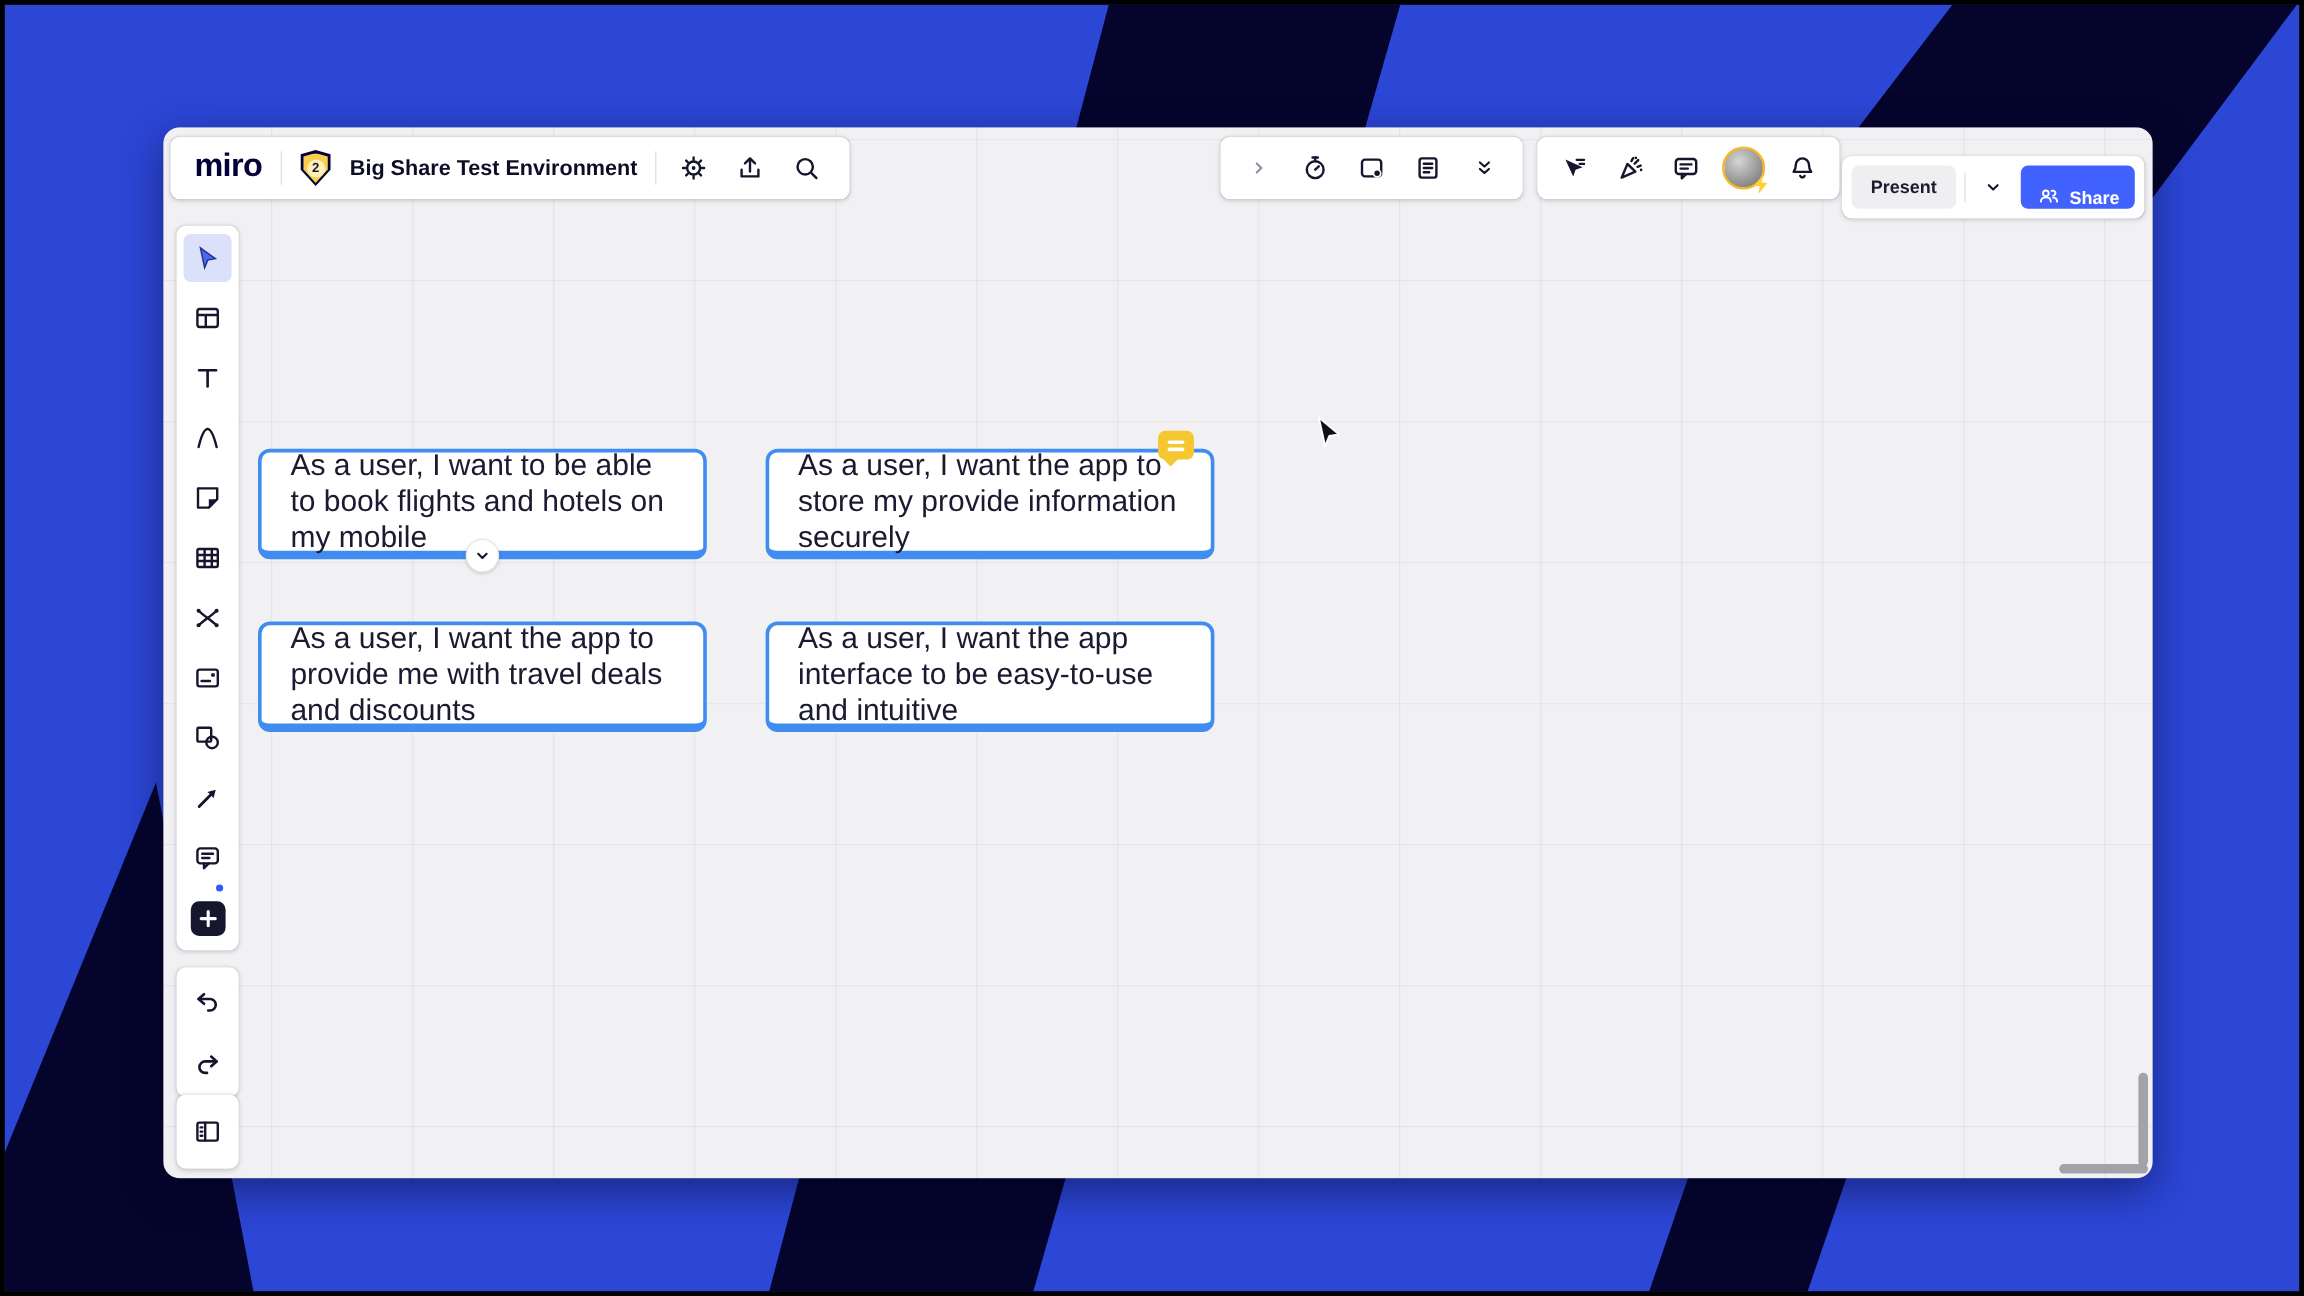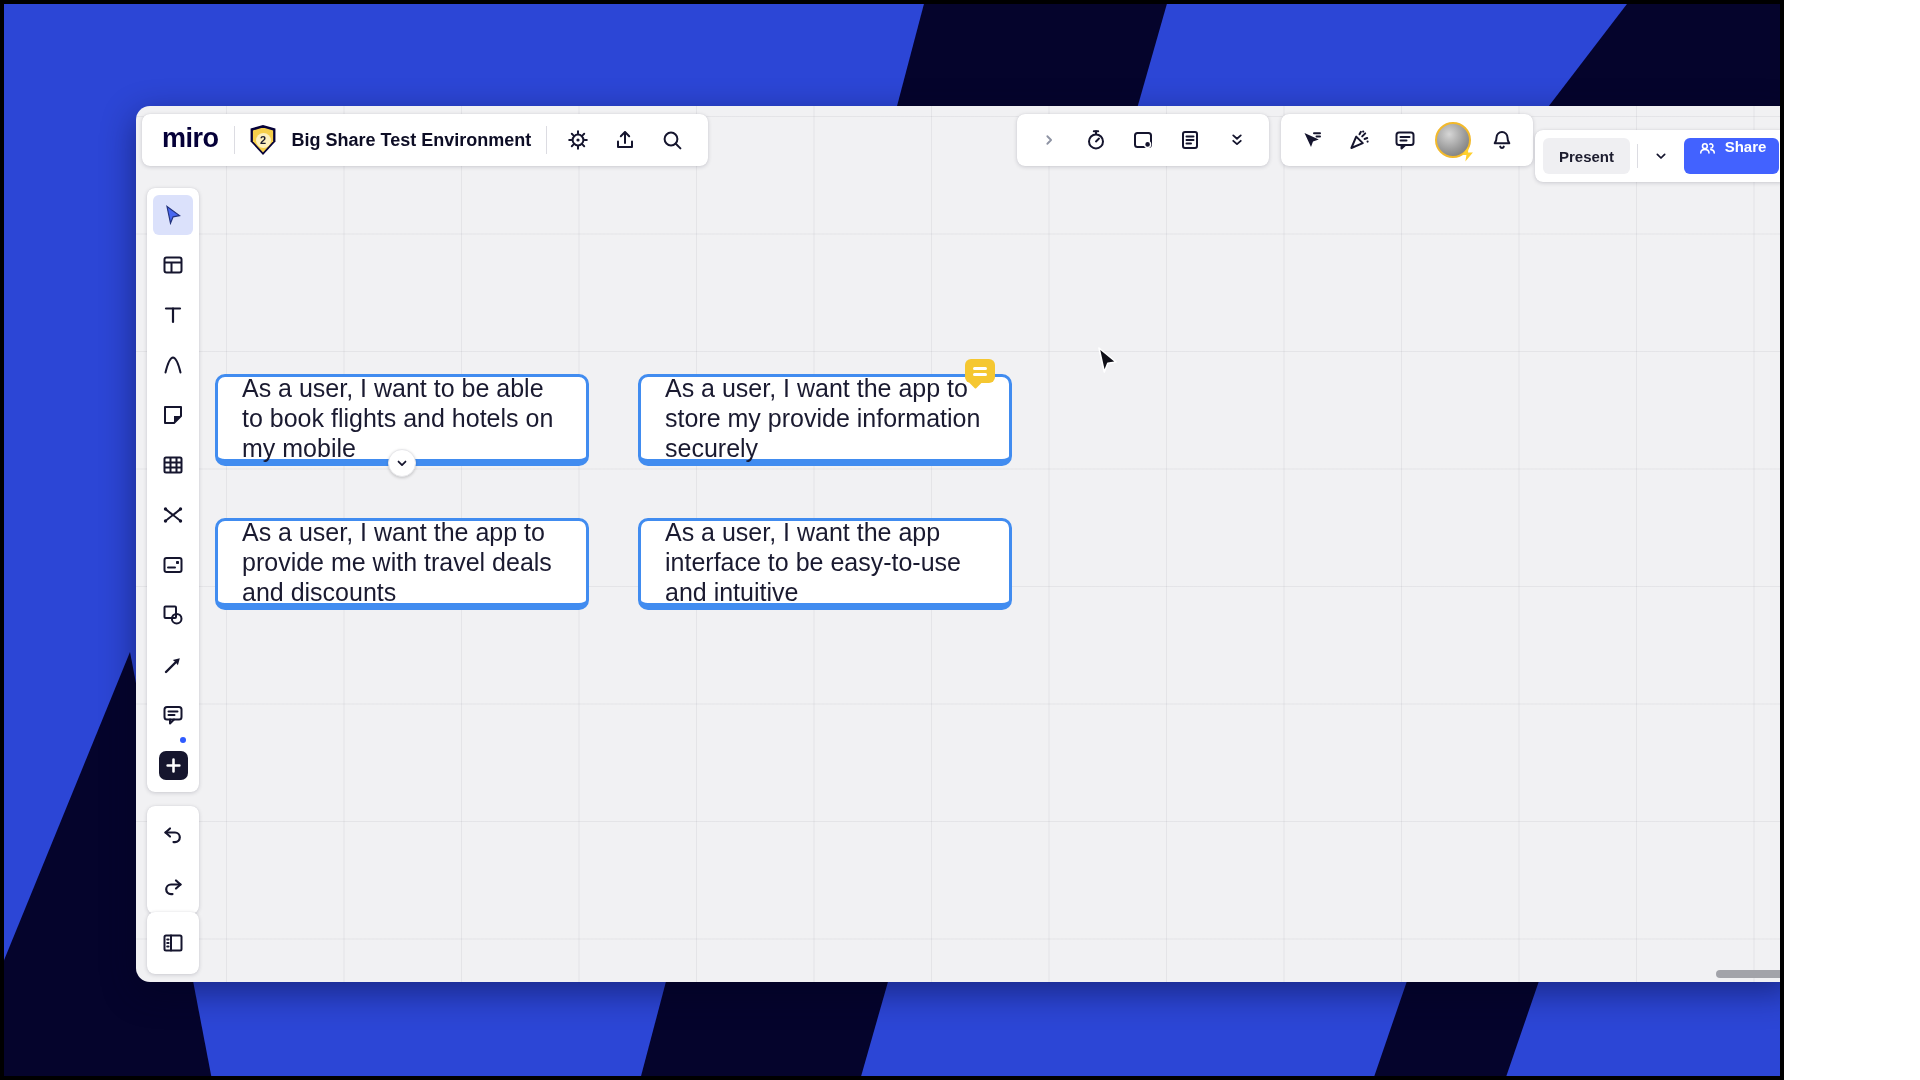--- a/index.html
+++ b/index.html
@@ -1,17 +1,17 @@
 <!DOCTYPE html>
 <html><head>
 <meta charset="utf-8">
 <style>
   * { margin:0; padding:0; box-sizing:border-box; }
   html,body { width:1920px; height:1080px; overflow:hidden; font-family:"Liberation Sans", sans-serif; }
-  .stage { position:relative; width:1784px; height:1080px; background:#000; }
+  .stage { position:relative; width:1920px; height:1080px; background:#000; }
   .bg { position:absolute; inset:4px; background:#2c46d6; overflow:hidden; }
   .bg svg.stripes { position:absolute; left:-4px; top:-4px; }
 
   
   .window { position:absolute; left:132px; top:102px; width:1658px; height:876px;
     background:#f1f1f3; border-radius:14px; overflow:hidden;
     box-shadow:0 10px 34px rgba(2,2,30,.45);
     background-image:
       linear-gradient(to right, rgba(20,20,45,.06) 1px, transparent 1px),
       linear-gradient(to bottom, rgba(20,20,45,.06) 1px, transparent 1px);
@@ -43,21 +43,21 @@
     border:2.5px solid #f2b92c;
     background:radial-gradient(circle at 38% 32%, #d6d6d6, #9a9a9a 55%, #6d6d6d 100%); }
   .avatar svg { position:absolute; right:-5px; bottom:-6px; }
 
   .actions { left:1399px; top:24px; width:252px; height:52px; padding:8px; gap:7px; }
   .present-btn { height:36px; padding:0 16px; background:#efeff2; border:none; border-radius:6px;
     font-size:15px; font-weight:700; color:#1c1c2e; font-family:inherit; cursor:pointer; }
   .present-chevron { width:32px; height:36px; background:transparent; border:none; display:flex;
     align-items:center; justify-content:center; cursor:pointer; }
   .share-btn { height:36px; flex:1; background:#4262ff; border:none; border-radius:6px; color:#fff;
-    font-size:15px; font-weight:700; font-family:inherit; display:flex; align-items:flex-start;
+    font-size:15px; font-weight:700; font-family:inherit; display:flex; align-items:flex-end;
     justify-content:center; gap:7px; cursor:pointer; }
 
   
   .tools { left:11px; top:82px; width:52px; flex-direction:column; padding:7px 0; gap:10px; }
   .tool { position:relative; width:40px; height:40px; border:none; background:transparent; border-radius:6px;
     display:flex; align-items:center; justify-content:center; cursor:pointer; }
   .tool.active { background:#dbe1fb; }
   .tool .dot { position:absolute; top:-8px; right:7px; width:6px; height:6px; border-radius:50%; background:#2e5bff; }
   .plus-sq { width:29px; height:29px; background:#16162e; border-radius:7px; display:flex;
     align-items:center; justify-content:center; }

